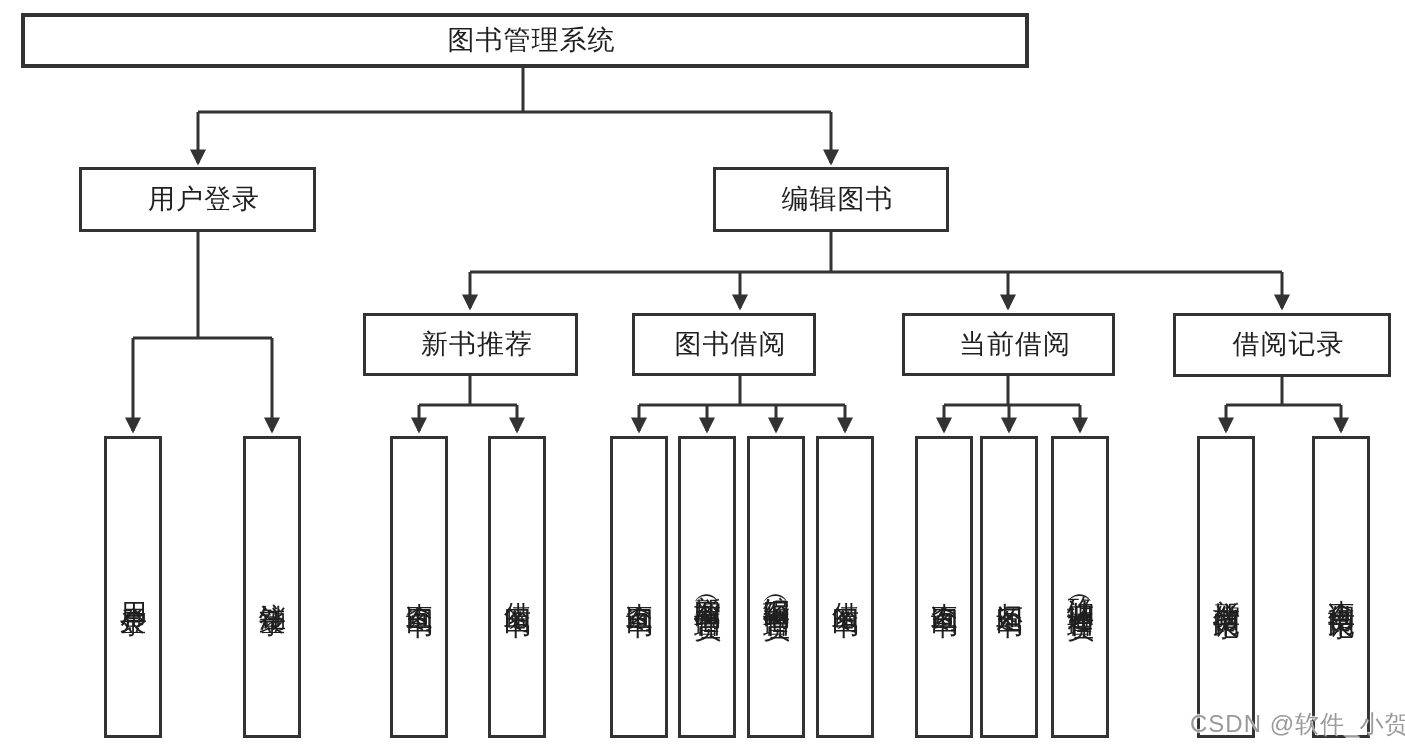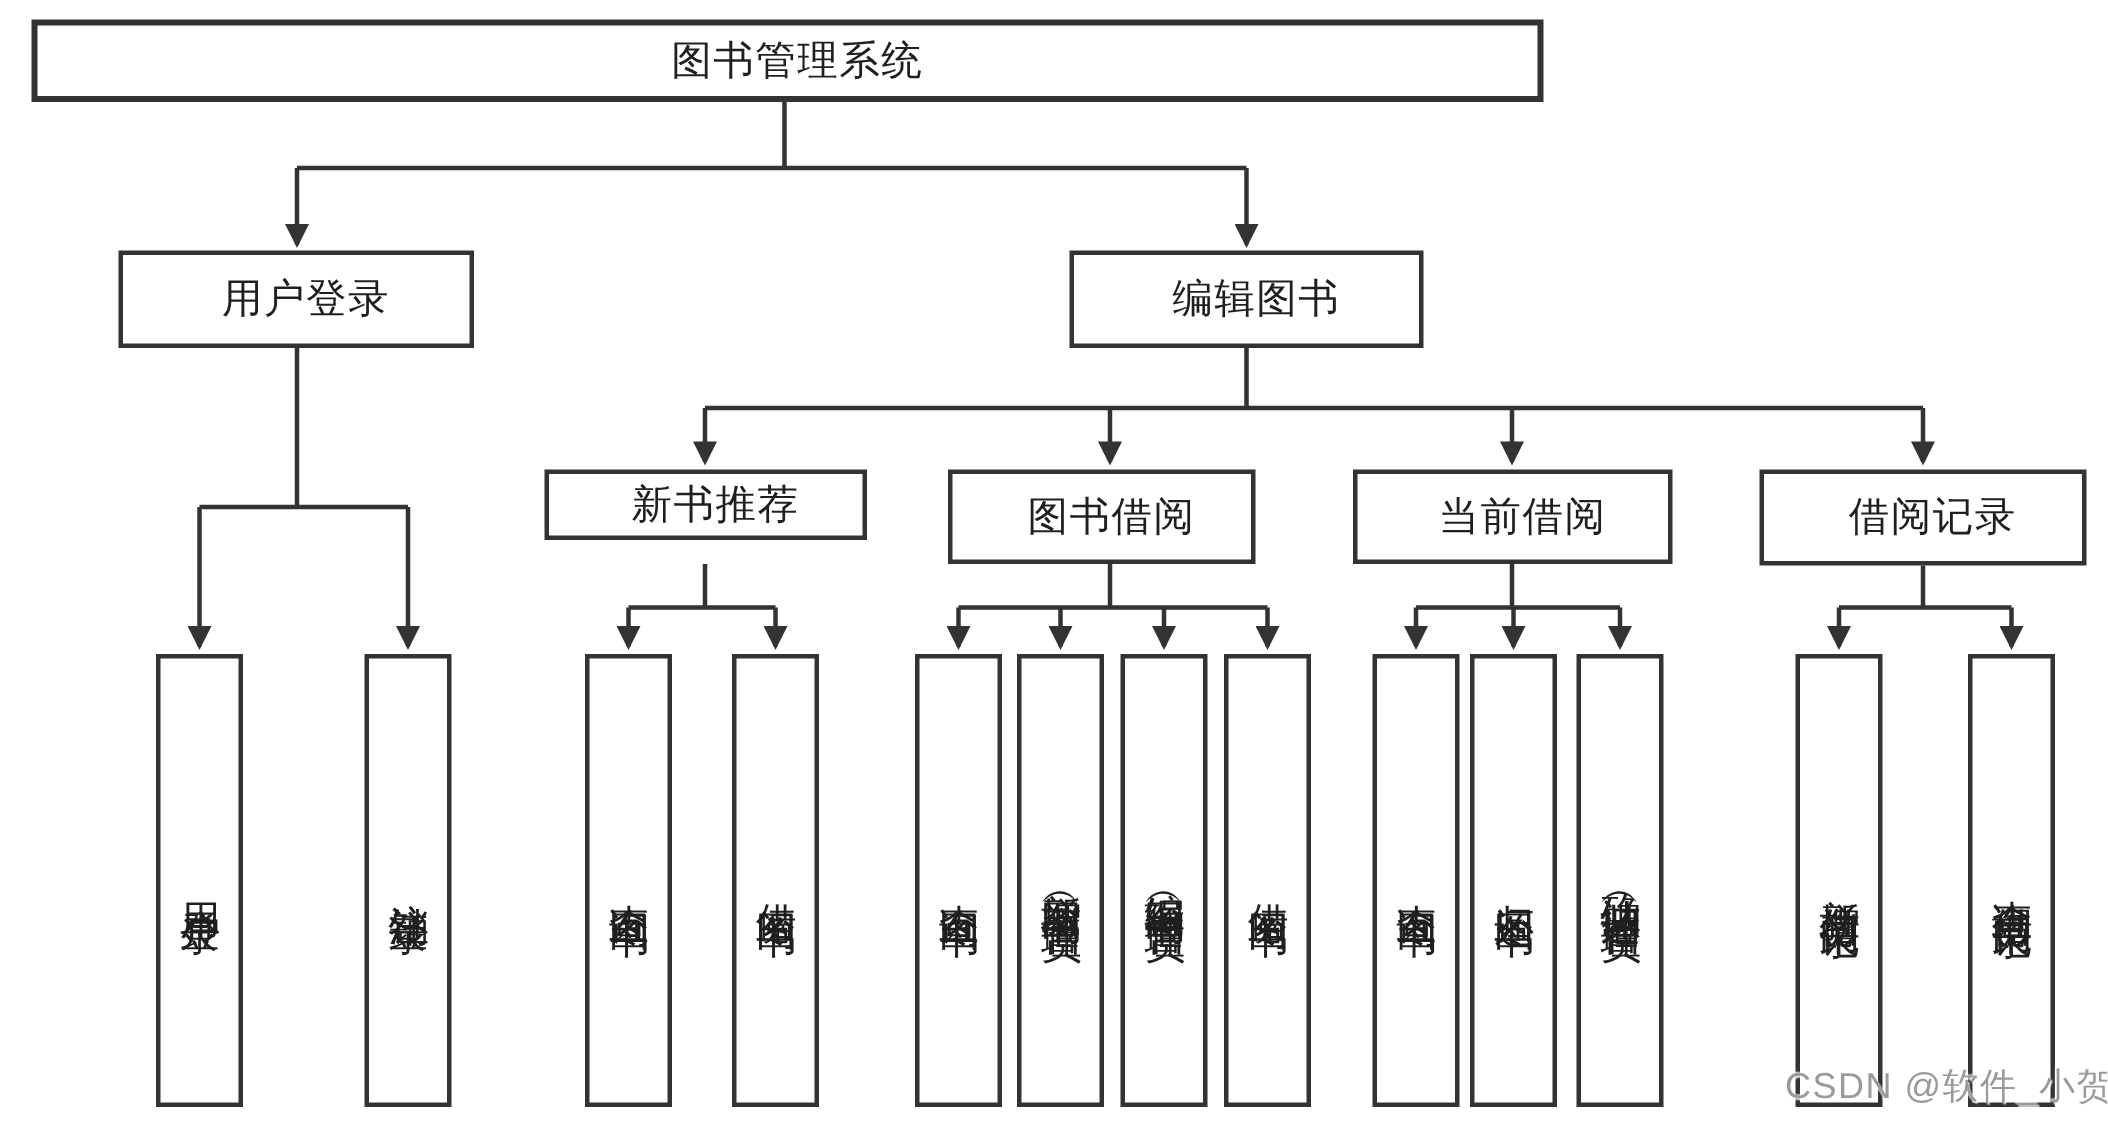--- a/index.html
+++ b/index.html
@@ -68,22 +68,22 @@
       <path d="M1226 405 V431"></path>
       <path d="M1341 405 V431"></path>
     </g>
   </svg>
 
   <div class="node h root" style="left:21px;top:13px;width:1008px;height:55px">图书管理系统</div>
 
   <div class="node h" style="left:79px;top:167px;width:237px;height:65px">用户登录</div>
   <div class="node h" style="left:713px;top:167px;width:236px;height:65px">编辑图书</div>
 
-  <div class="node h" style="left:363px;top:313px;width:215px;height:47px">新书推荐</div>
-  <div class="node h" style="left:632px;top:313px;width:205px;height:63px">图书借阅</div>
+  <div class="node h" style="left:363px;top:313px;width:215px;height:63px">新书推荐</div>
+  <div class="node h" style="left:632px;top:313px;width:184px;height:63px">图书借阅</div>
   <div class="node h" style="left:1173px;top:313px;width:218px;height:64px">借阅记录</div>
   <div class="node h" style="left:902px;top:313px;width:213px;height:63px">当前借阅</div>
 
   <div class="node v" style="left:104px">用户登录</div>
   <div class="node v" style="left:243px">注销登录</div>
 
   <div class="node v" style="left:390px">查询图书</div>
   <div class="node v" style="left:488px">借阅图书</div>
 
   <div class="node v" style="left:610px">查询图书</div>

